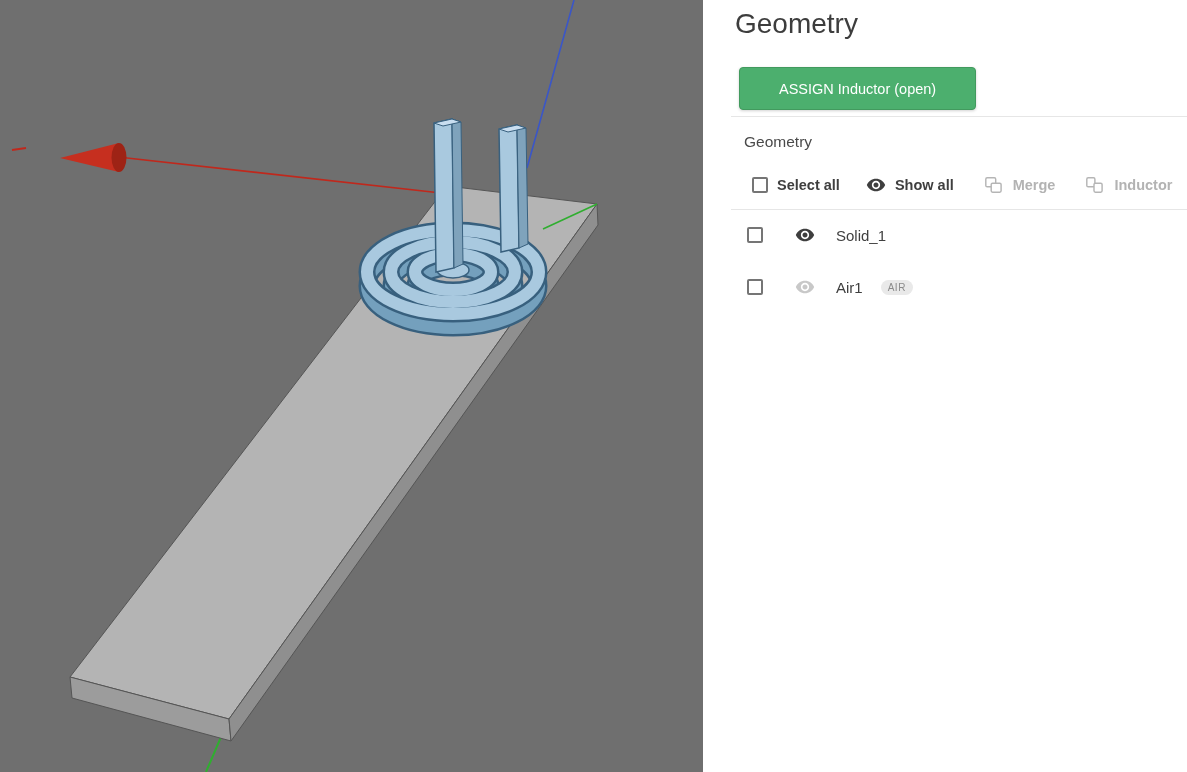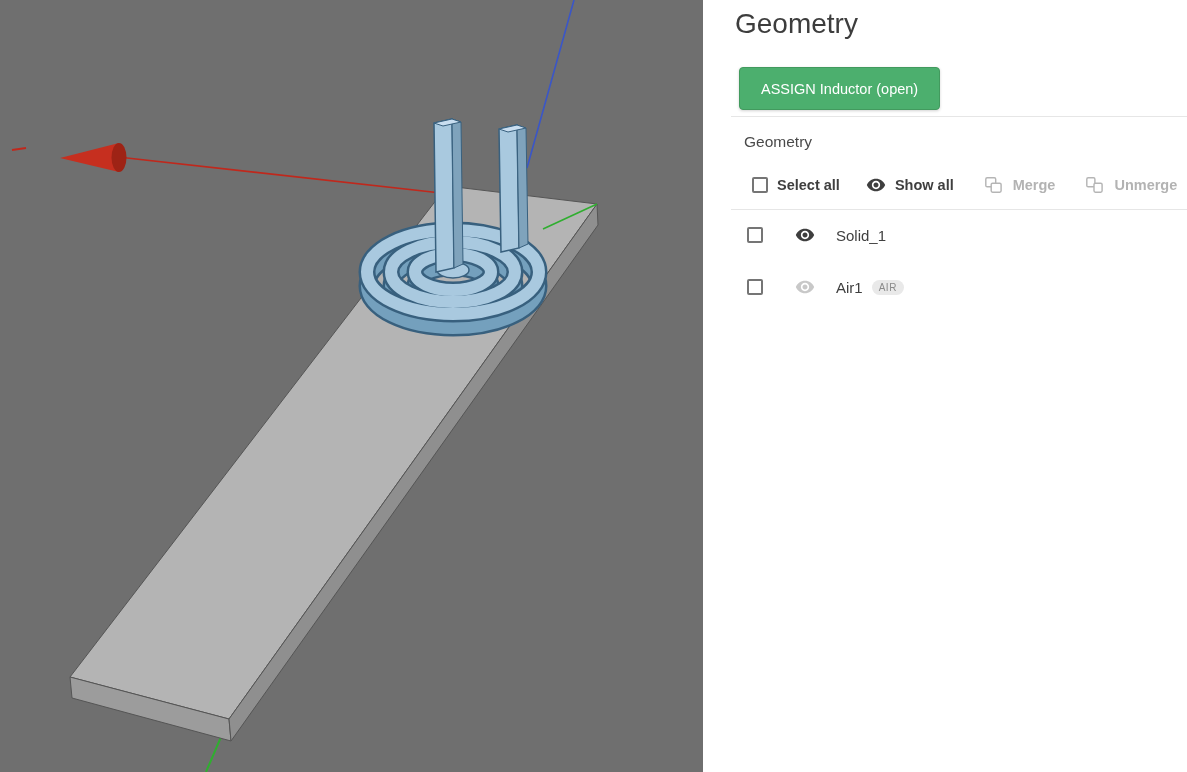--- a/index.html
+++ b/index.html
@@ -7,21 +7,21 @@
        font-family:"Liberation Sans", sans-serif;}
   .app{position:relative;width:1124px;height:772px;}
 
   
   .viewport{position:absolute;left:0;top:0;width:703px;height:772px;background:#6f6f6f;}
   .viewport svg{display:block;}
 
   
   .panel{position:absolute;left:703px;top:0;width:484px;height:772px;background:#ffffff;}
   .panel-title{position:absolute;left:32px;top:8px;font-size:28px;font-weight:400;color:#3d3d3d;}
-  .assign-btn{position:absolute;left:36px;top:67px;height:43px;padding:0 21px;
+  .assign-btn{position:absolute;left:36px;top:67px;height:43px;padding:0 39px;
       background:#4caf6e;border:1px solid #429a5e;border-radius:4px;color:#ffffff;
       font-size:14.5px;font-family:inherit;box-shadow:0 1px 3px rgba(0,0,0,.18);cursor:pointer;}
   .divider{position:absolute;left:28px;right:0;border-top:1px solid #e6e6e6;height:0;}
   .divider.d1{top:116px;}
   .divider.d2{top:209px;}
   .volumes-label{position:absolute;left:41px;top:133px;font-size:15.5px;color:#4a4a4a;}
 
   .toolbar{position:absolute;left:49px;top:171px;height:28px;display:flex;align-items:center;font-weight:bold;}
   .toolbar .tb-label{font-size:14.5px;color:#3f3f3f;margin-left:9px;}
   .toolbar .tb-label.disabled{color:#b3b3b3;}
@@ -37,21 +37,21 @@
   .cb{width:16px;height:16px;border:2px solid #757575;border-radius:2px;box-sizing:border-box;
       display:inline-flex;align-items:center;justify-content:center;cursor:pointer;background:#fff;}
   .cb.checked{background:#c0513c;border-color:#c0513c;}
   .cb svg{width:12px;height:12px;}
 
   .eye{width:20px;height:20px;display:inline-flex;cursor:pointer;}
   .eye svg{width:20px;height:20px;fill:#3e3e3e;}
   .eye.dim svg{fill:#c8c8c8;}
 
   .shape-icon{width:20px;height:18px;display:inline-flex;}
-  .badge{margin-left:9px;padding:2px 7px;background:#e9e9e9;border-radius:9px;
+  .badge{margin-left:18px;padding:2px 7px;background:#e9e9e9;border-radius:9px;
          font-size:10px;color:#8a8a8a;letter-spacing:.5px;}
 </style>
 </head>
 <body>
 
 <div class="app">
 
   <div class="viewport">
     <svg width="703" height="772" viewBox="0 0 703 772">
       <rect width="703" height="772" fill="#6f6f6f"></rect>
@@ -136,21 +136,21 @@
         </svg>
       </span>
       <span class="tb-label disabled">Merge</span>
 
       <span class="shape-icon">
         <svg viewBox="0 0 22 20" fill="none" stroke="#b5b5b5" stroke-width="1.6">
           <rect x="2" y="2" width="9" height="10" rx="1.5"></rect>
           <rect x="10" y="8" width="9" height="10" rx="1.5" fill="#ffffff"></rect>
         </svg>
       </span>
-      <span class="tb-label disabled">Unmerge</span>
+      <span class="tb-label disabled">Inductor</span>
     </div>
 
     <div class="divider d2"></div>
 
     <div class="rows">
 
       <div class="vrow">
         <span class="cb"></span>
         <span class="eye">
           <svg viewBox="0 0 24 24">

